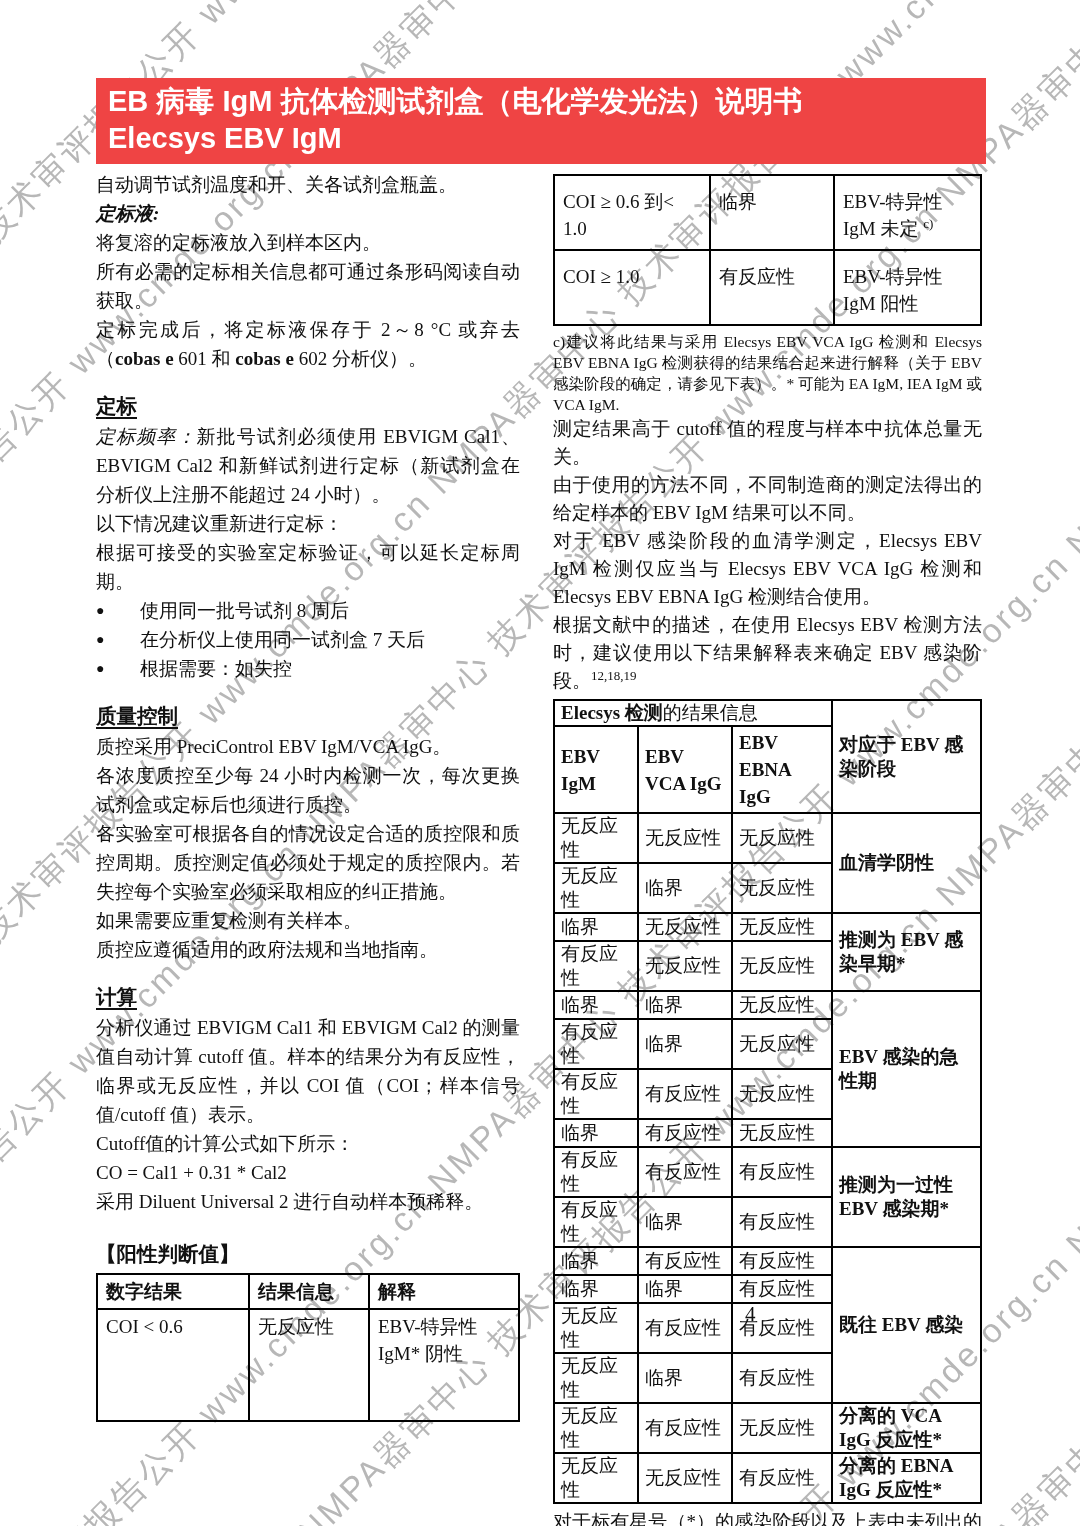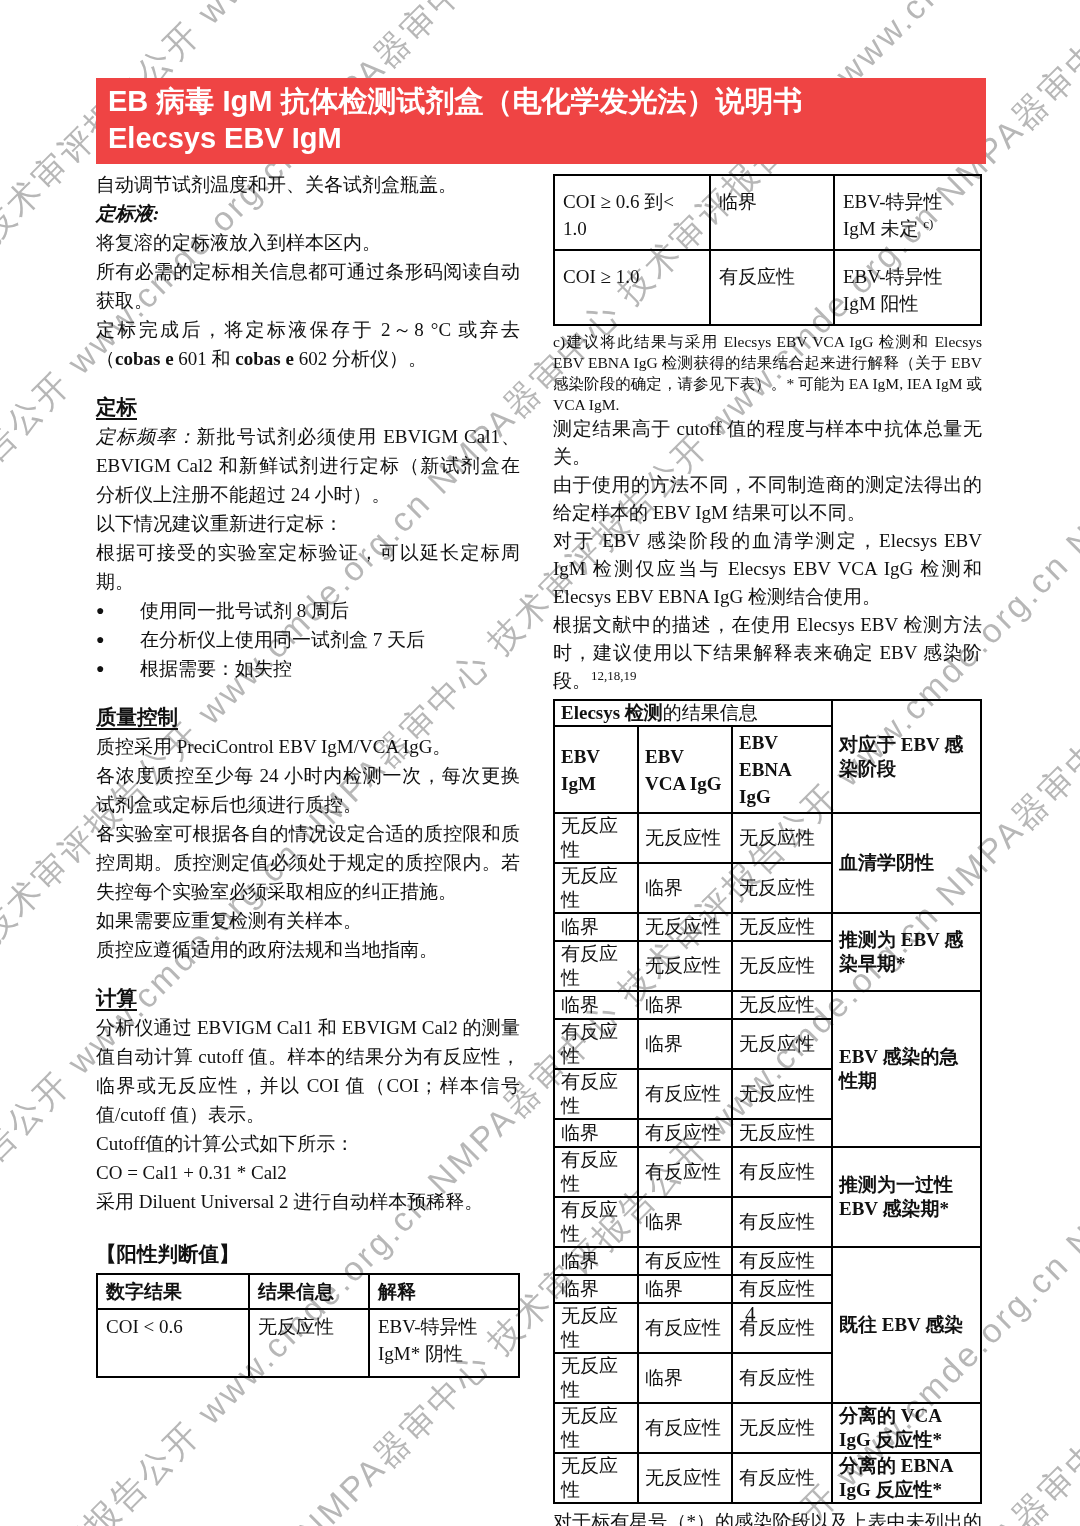--- a/index.html
+++ b/index.html
@@ -22,21 +22,21 @@
     background:#ef4444;color:#fff;
     font-family:"Liberation Sans", sans-serif;font-weight:bold;
     font-size:29px;line-height:37px;padding:5px 12px 7px 12px;
   }
   .columns{display:flex;gap:33px;margin-top:6px;}
   .col{font-size:19px;text-align:justify;}
   .col-left{width:424px;line-height:29px;}
   .col-right{width:429px;line-height:28px;}
   p{margin:0;}
   .sec-heading{
-    font-weight:bold;font-size:20.5px;margin-top:20px;line-height:29px;
+    font-weight:bold;font-size:20.5px;margin-top:20px;line-height:29px;font-family:Liberation Mono, monospace;
   }
   .sec-heading.ul{text-decoration:underline;text-decoration-thickness:2px;text-underline-offset:4px;}
   .bracket-heading{font-weight:bold;font-size:20.5px;margin-top:24px;line-height:29px;}
   .bold-italic{font-weight:bold;font-style:italic;}
   .italic{font-style:italic;}
   b,.bold{font-weight:bold;}
   sup{font-size:13px;line-height:0;vertical-align:super;}
   .bullet-item{display:flex;}
   .bullet-dot{flex:none;width:44px;font-size:14px;}
   
@@ -128,21 +128,21 @@
             <col style="width:152px">
             <col style="width:120px">
             <col>
           </colgroup>
         <tbody>
             <tr>
           <th>数字结果</th>
           <th>结果信息</th>
           <th>解释</th>
         </tr>
-        <tr style="height:68px">
+        <tr style="height:112px">
           <td>COI &lt; 0.6</td>
           <td>无反应性</td>
           <td>EBV-特异性 IgM* 阴性</td>
         </tr>
       </tbody>
         </table>
     </div>
 
     <div class="col col-right">
       <table class="cutoff-table cont-table">

